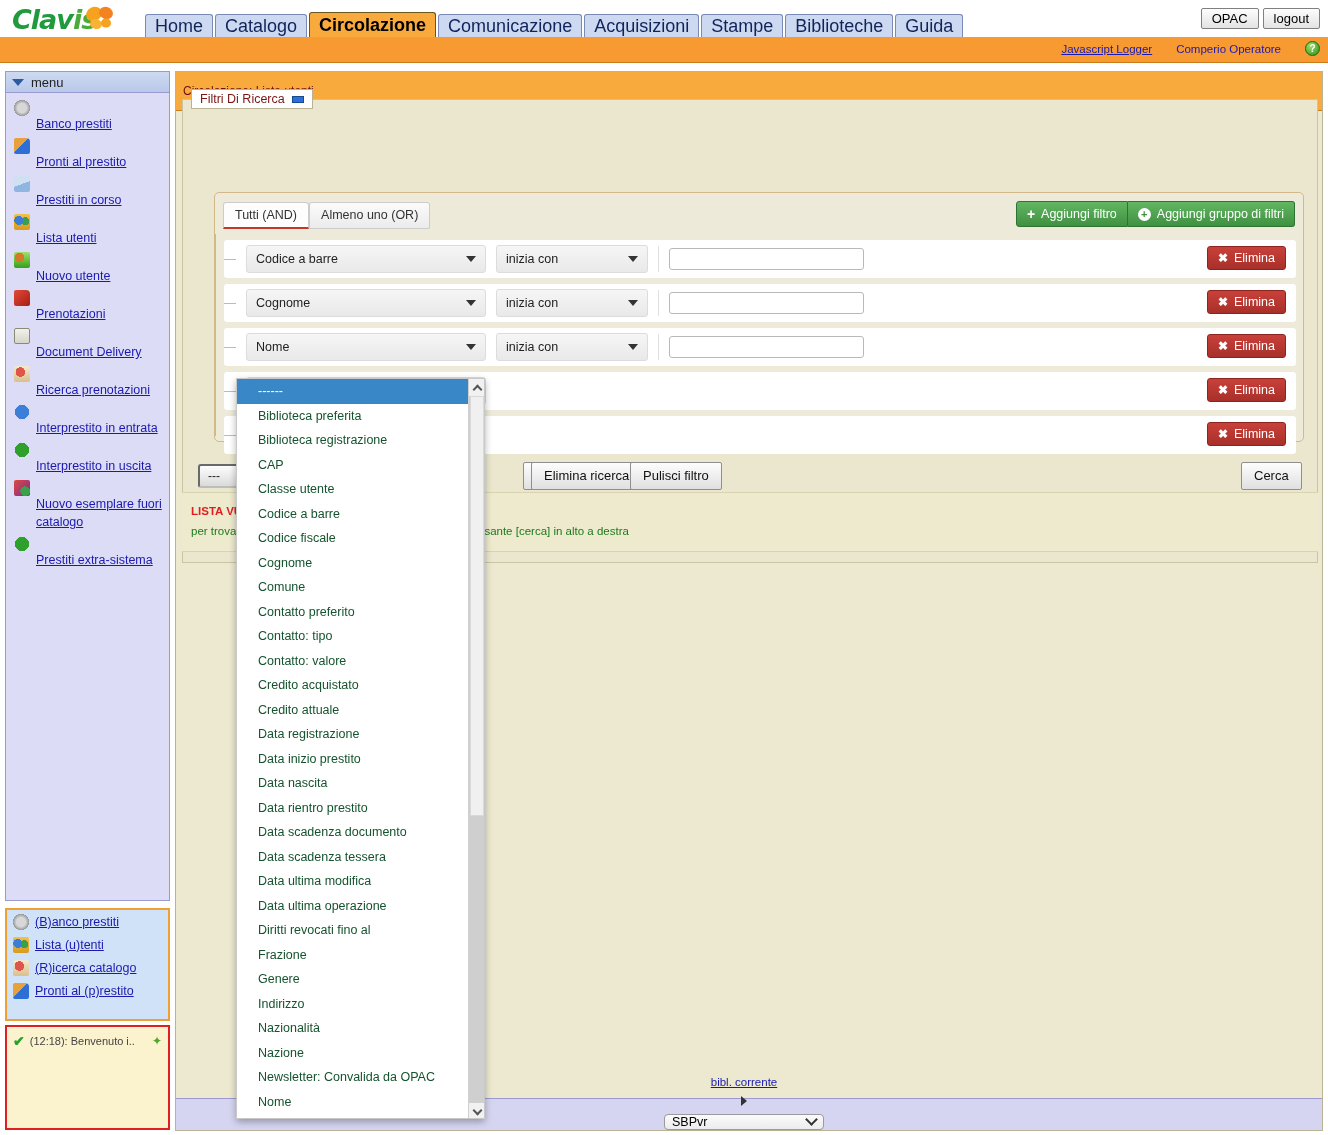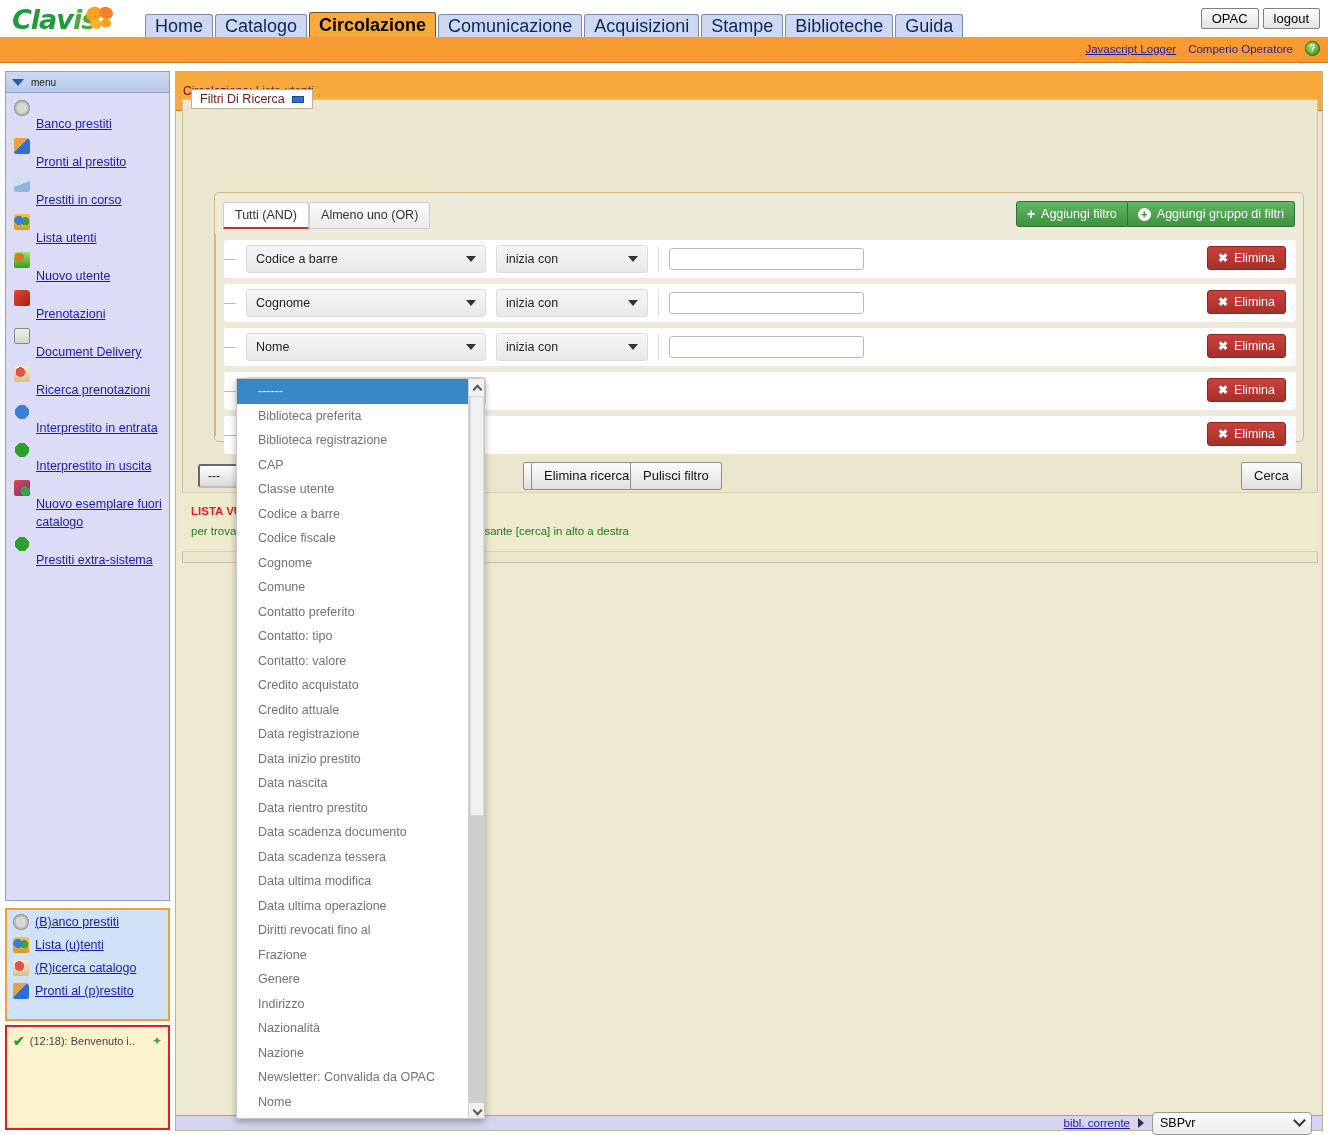--- a/index.html
+++ b/index.html
@@ -49,41 +49,41 @@
     border: 1px solid #808080; background: linear-gradient(#fdfdfd,#e3e3e3);
     padding: 2px 10px; font-size: 13px; color: #000; cursor: pointer;
     border-radius: 2px;
   }
   .orangebar {
     position: absolute; left: 0; top: 37px; width: 1328px; height: 26px;
     background: #f79a32; border-bottom: 1px solid #cc7a18;
   }
   .orangebar .right {
     position: absolute; right: 8px; top: 4px;
-    display: flex; align-items: center; gap: 12px;
+    display: flex; align-items: center; gap: 24px;
     font-size: 11.5px; color: #1a1ab0;
   }
   .orangebar a { color: #1a1ab0; text-decoration: underline; }
   .qmark {
     width: 15px; height: 15px; border-radius: 50%;
     background: radial-gradient(circle at 35% 30%, #9fe06a, #2e8b18);
     border: 1px solid #1d6610; color: #fff; font-size: 10px; font-weight: bold;
     text-align: center; line-height: 14px;
   }
 
   
   .menu-panel {
     position: absolute; left: 5px; top: 71px; width: 165px; height: 830px;
     background: #dcdcf7; border: 1px solid #9a9ad0;
   }
   .menu-head {
     height: 21px; background: linear-gradient(#cdd9f2,#b9c9ea);
     border-bottom: 1px solid #9a9ad0; padding-left: 6px;
     display: flex; align-items: center; gap: 7px;
-    font-size: 10px; color: #222;
+    font-size: 13px; color: #222;
   }
   .tri-down {
     width: 0; height: 0; border-left: 6px solid transparent;
     border-right: 6px solid transparent; border-top: 7px solid #2c5aa0;
   }
   .menu-list { padding: 4px 0 0 0; }
   .menu-item {
     display: flex; align-items: flex-start; gap: 6px;
     padding: 2px 4px 2px 8px; min-height: 21px;
   }
@@ -230,23 +230,23 @@
 
   .empty-box {
     position: absolute; left: 6px; top: 420px; width: 1136px; height: 60px;
     background: #eeeace; border-top: 1px solid #d8d3b2; border-bottom: 1px solid #d8d3b2;
     padding: 12px 0 0 9px;
   }
   .empty-red { color: #e02020; font-size: 11.5px; font-weight: bold; }
   .empty-green { color: #1c7a1c; font-size: 11.5px; margin-top: 8px; }
 
   .statusbar {
-    position: absolute; left: 0; bottom: 0; width: 1146px; height: 15px;
+    position: absolute; left: 0; bottom: 0; width: 1146px; height: 32px;
     background: #d5d5f2; border-top: 1px solid #9a9ad0;
-    display: flex; align-items: center; justify-content: flex-end; padding-right: 10px; gap: 8px;
+    display: flex; align-items: center; justify-content: flex-end; padding-right: 10px; gap: 8px; flex-direction: column;
   }
   .statusbar a { color: #1a1ab0; text-decoration: underline; font-size: 11.5px; }
   .tri-right {
     width: 0; height: 0; border-top: 5px solid transparent;
     border-bottom: 5px solid transparent; border-left: 6px solid #333;
   }
   .bsel {
     width: 160px; height: 23px; background: linear-gradient(#fbfbfb,#ececec);
     border: 1px solid #9a9a9a; border-radius: 4px;
     display: flex; align-items: center; justify-content: space-between;
@@ -260,21 +260,21 @@
   
   .dropdown {
     position: absolute; left: 236px; top: 378px; width: 249px; height: 741px;
     background: #ffffff; border: 1px solid #c8c8c8;
     box-shadow: 0 3px 7px rgba(0,0,0,.30); z-index: 50;
     overflow: hidden;
   }
   .dd-list { position: absolute; left: 0; top: 0; width: 233px; }
   .dd-item {
     height: 24.5px; line-height: 24.5px; padding-left: 21px;
-    font-size: 12.5px; color: #737373; white-space: nowrap; cursor: pointer;
+    font-size: 12.5px; color: #14532d; white-space: nowrap; cursor: pointer;
   }
   .dd-item.sel { background: #3a87c8; color: #ffffff; }
   .dd-scroll {
     position: absolute; right: 0; top: 0; width: 16px; height: 741px;
     background: #cfcfcf; border-left: 1px solid #d0d0d0;
   }
   .dd-arrow-up, .dd-arrow-dn {
     position: absolute; left: 0; width: 16px; height: 17px; background: #f1f1f1;
     display: flex; align-items: center; justify-content: center; cursor: pointer;
   }

